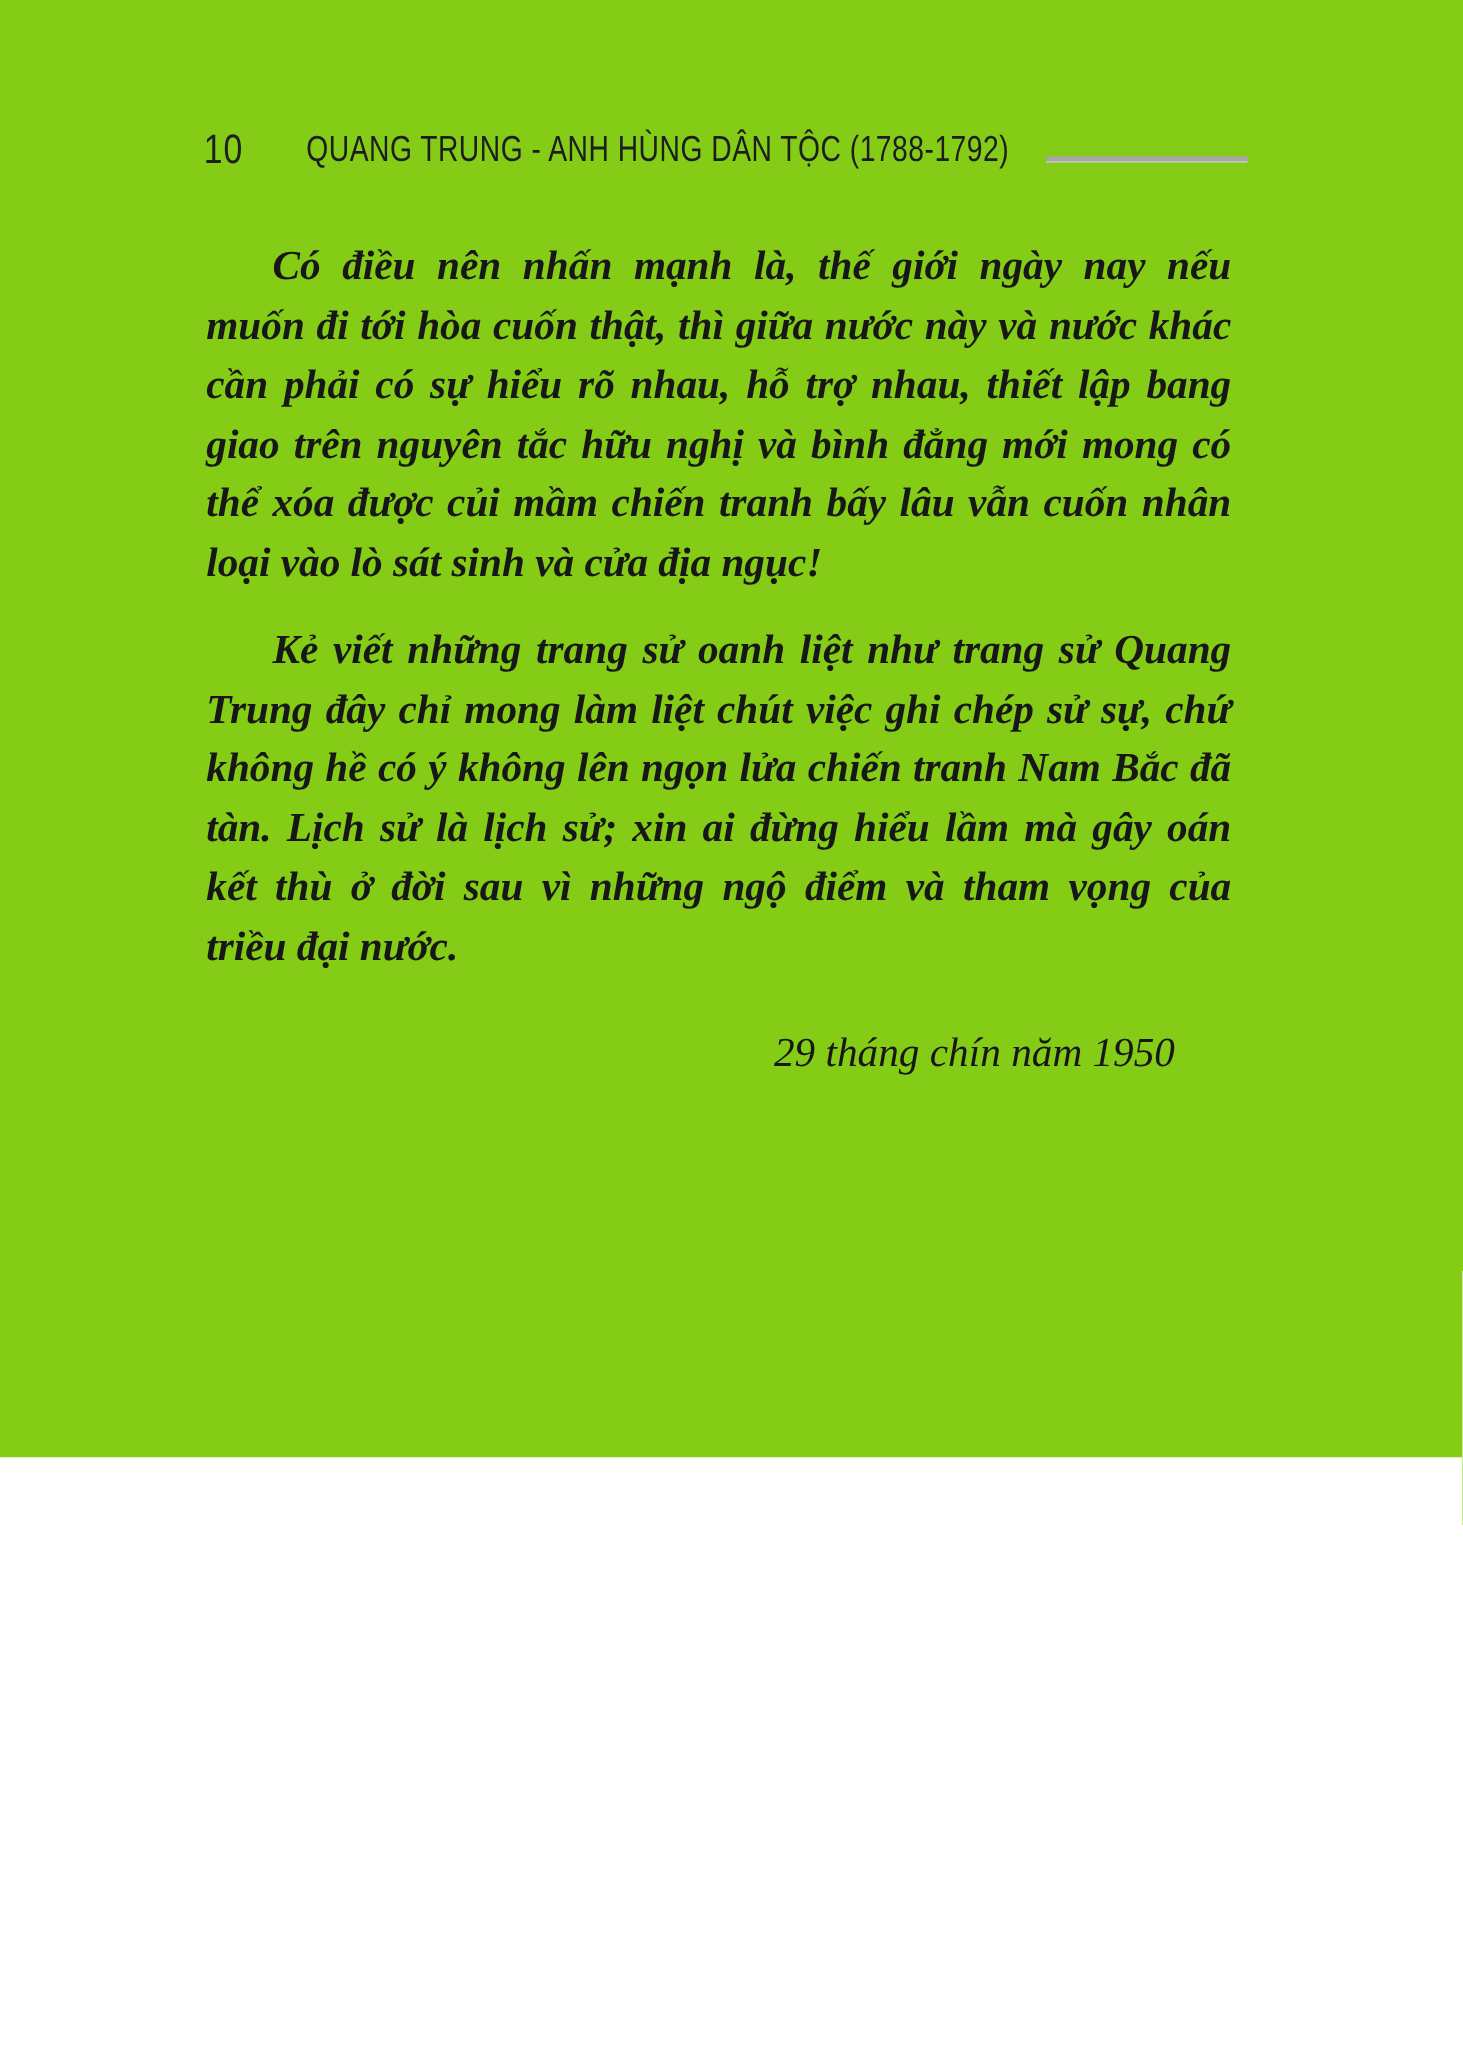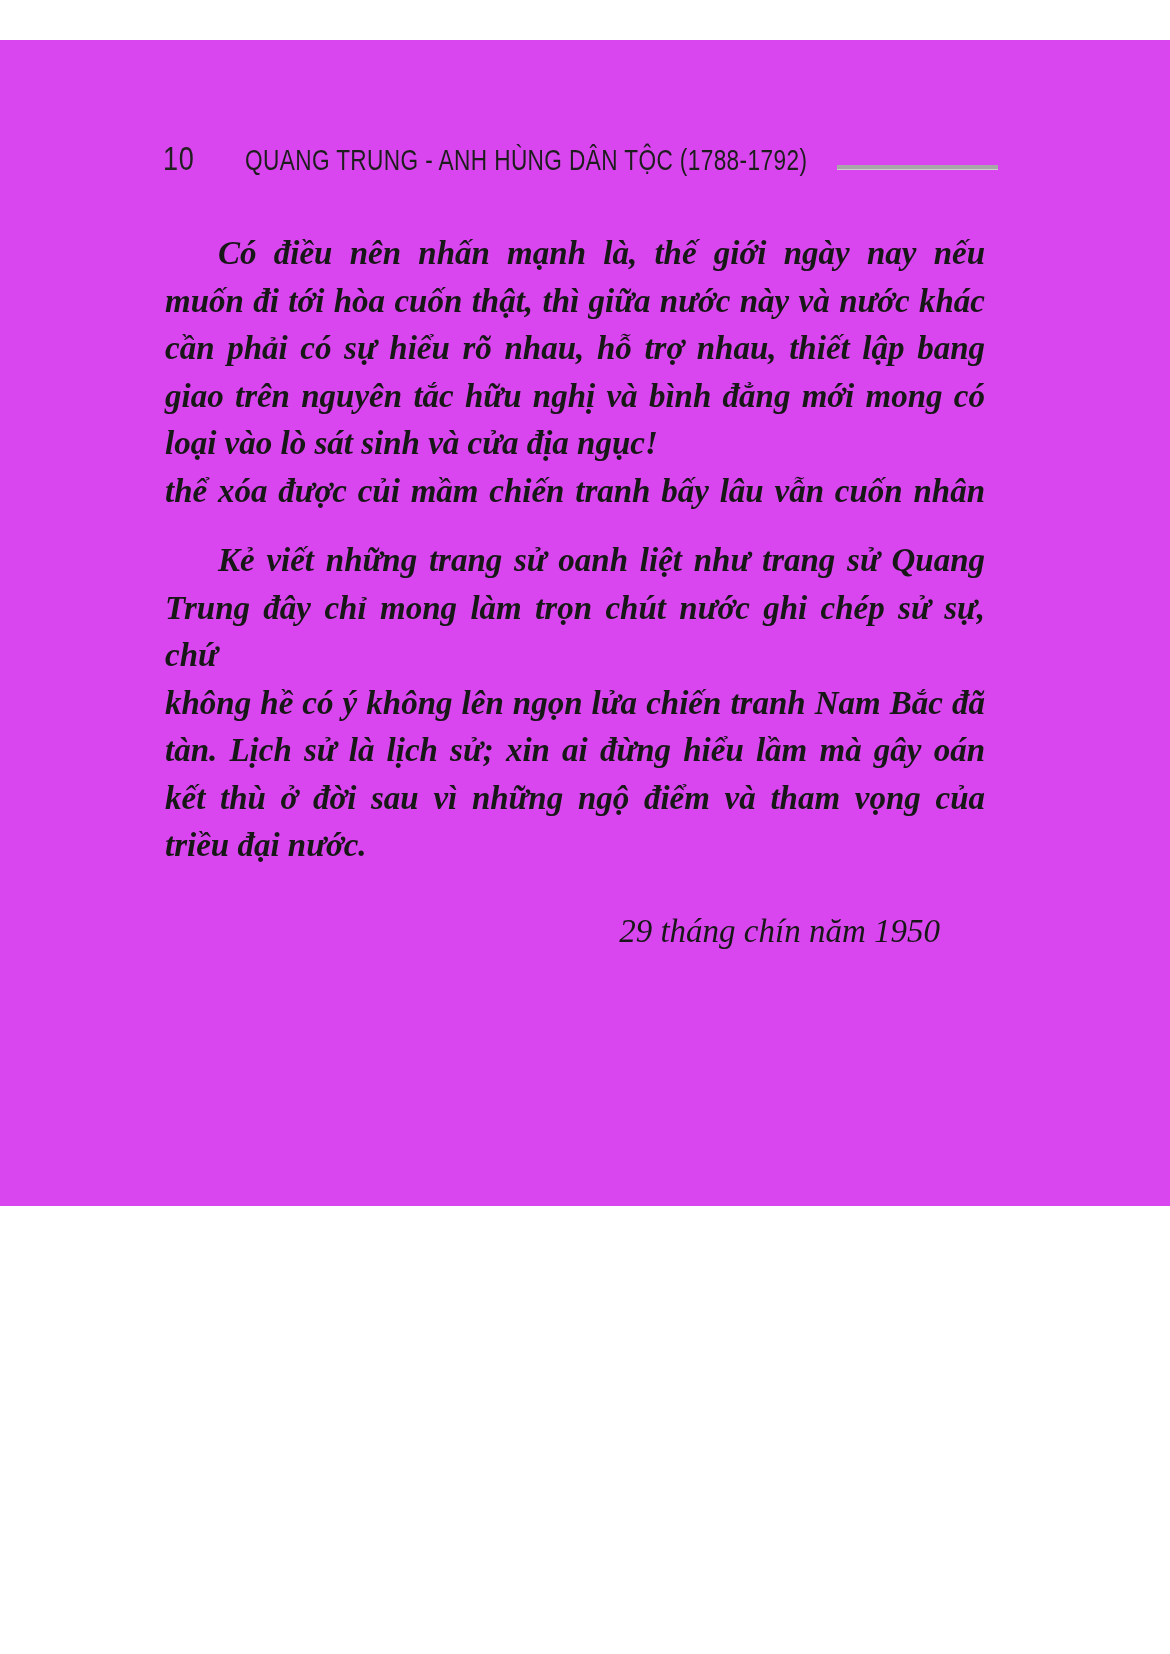--- a/index.html
+++ b/index.html
@@ -4,25 +4,24 @@
 <style>
   html, body {
     margin: 0;
     padding: 0;
     background: #ffffff;
   }
   .page {
     position: relative;
     width: 1170px;
     height: 1166px;
-    background: #d946ef;
+    background: #84cc16;
     overflow: hidden;
     font-family: "Liberation Serif", serif;
     color: #1b1b1b;
-    margin-top: 40px;
   }
   
   .header {
     position: absolute;
     left: 0; top: 0;
     width: 100%;
     height: 160px;
   }
   .pagenum {
     position: absolute;
@@ -117,27 +116,27 @@
     <span class="hrule"></span>
   </header>
 
   <main class="bodytext">
 
     <p class="para">
       <span class="line first">Có điều nên nhấn mạnh là, thế giới ngày nay nếu</span>
       <span class="line">muốn đi tới hòa cuốn thật, thì giữa nước này và nước khác</span>
       <span class="line">cần phải có sự hiểu rõ nhau, hỗ trợ nhau, thiết lập bang</span>
       <span class="line">giao trên nguyên tắc hữu nghị và bình đẳng mới mong có</span>
+      <span class="line">thể xóa được củi mầm chiến tranh bấy lâu vẫn cuốn nhân</span>
       <span class="line last">loại vào lò sát sinh và cửa địa ngục!</span>
-      <span class="line">thể xóa được củi mầm chiến tranh bấy lâu vẫn cuốn nhân</span>
     </p>
 
     <p class="para">
       <span class="line first">Kẻ viết những trang sử oanh liệt như trang sử Quang</span>
-      <span class="line">Trung đây chỉ mong làm trọn chút nước ghi chép sử sự, chứ</span>
+      <span class="line">Trung đây chỉ mong làm liệt chút việc ghi chép sử sự, chứ</span>
       <span class="line">không hề có ý không lên ngọn lửa chiến tranh Nam Bắc đã</span>
       <span class="line">tàn. Lịch sử là lịch sử; xin ai đừng hiểu lầm mà gây oán</span>
       <span class="line">kết thù ở đời sau vì những ngộ điểm và tham vọng của</span>
       <span class="line last">triều đại nước.</span>
     </p>
 
     <div class="signoff">
       <div class="signoff-inner">
         <div class="dateline">29 tháng chín năm 1950</div>
       </div>

